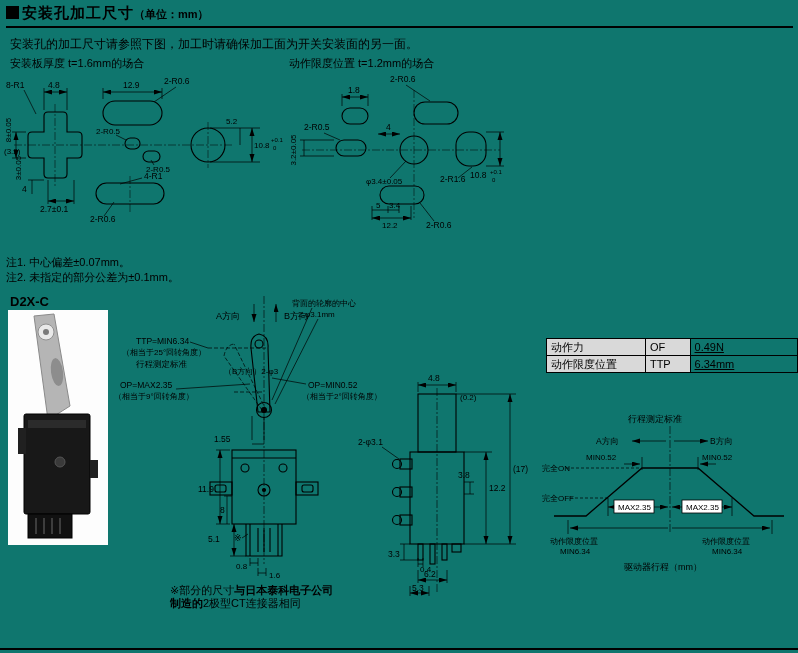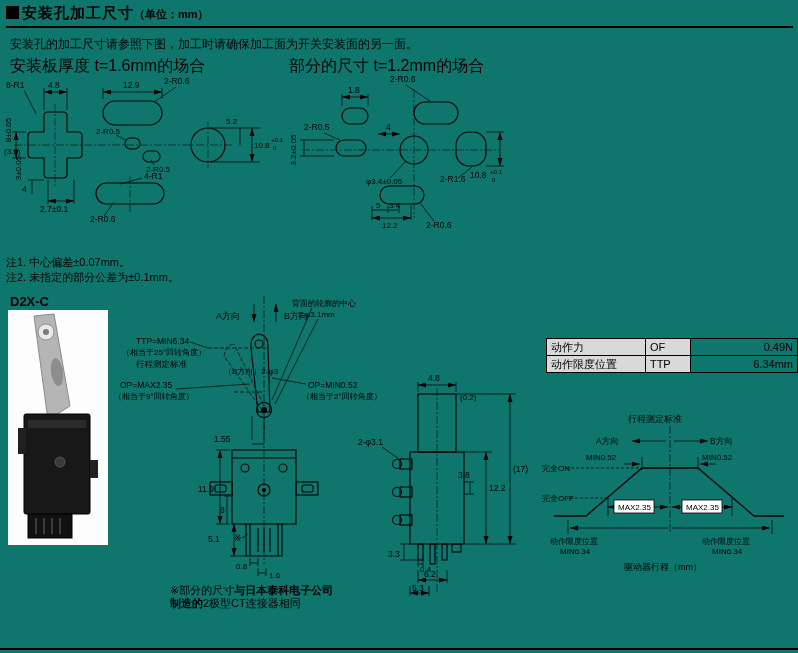--- a/index.html
+++ b/index.html
@@ -4,47 +4,47 @@
 <style>
   html,body{margin:0;padding:0;background:#fff;}
   .page{position:relative;width:798px;height:653px;background:#0f766e;color:#000;
         font-family:"Liberation Sans","DejaVu Sans",sans-serif;overflow:hidden;}
   .abs{position:absolute;}
   .hdr{position:absolute;left:6px;width:787px;border-bottom:2px solid #000;padding-bottom:3px;}
   .ht{font-size:15px;font-weight:bold;letter-spacing:1px;}
   .hu{font-size:11px;font-weight:bold;}
   .sq{display:inline-block;width:13px;height:13px;background:#000;margin-right:3px;vertical-align:-1px;}
   .intro{position:absolute;left:10px;top:36px;font-size:12px;}
-  .cap{position:absolute;font-size:16px;}
+  .cap{position:absolute;font-size:11px;}
   .notes{position:absolute;left:6px;font-size:11px;line-height:15px;margin-top:19px;}
   .model{position:absolute;left:10px;top:294px;font-size:13px;font-weight:bold;}
   .spec{position:absolute;left:546px;top:338px;border-collapse:collapse;border-radius:17px;}
   .spec td{border:1px solid #000;font-size:11px;padding:0 4px;height:16px;}
   .spec .n{background:#d9d9d9;width:92px;}
   .spec .s{background:#d9d9d9;width:36px;}
-  .spec .v{width:100px;text-align:right;}
+  .spec .v{width:100px;text-align:left;text-decoration:underline;}
   .fnote{position:absolute;left:170px;top:584px;font-size:11px;line-height:13px;}
   .rule{position:absolute;left:0;top:648px;width:798px;height:2px;background:#000;}
   svg{overflow:visible;}
   svg text{font-family:"Liberation Sans","DejaVu Sans",sans-serif;fill:#000;}
   .t9{font-size:9px;} .t85{font-size:8.5px;} .t8{font-size:8px;} .t6{font-size:6px;}
 </style>
 </head>
 <body>
 
 <div class="page">
 
   <div class="hdr" style="top:4px">
     <span class="sq"></span><span class="ht">安装孔加工尺寸</span><span class="hu">（单位：mm）</span>
   </div>
 
   <div class="intro">安装孔的加工尺寸请参照下图，加工时请确保加工面为开关安装面的另一面。</div>
 
   <div class="cap" style="left:10px;top:56px">安装板厚度 t=1.6mm的场合</div>
-  <div class="cap" style="left:289px;top:56px">部分的尺寸 t=1.2mm的场合</div>
+  <div class="cap" style="left:289px;top:56px">动作限度位置 t=1.2mm的场合</div>
 
   <svg class="abs" style="left:4px;top:68px" width="280" height="164" viewBox="0 0 280 164">
     <defs>
       <marker id="ae1" markerWidth="9" markerHeight="6" refX="8" refY="2.5" orient="auto" markerUnits="userSpaceOnUse">
           <path d="M0,0 L8,2.5 L0,5 Z" fill="#000"></path>
         </marker>
       <marker id="as1" markerWidth="9" markerHeight="6" refX="0" refY="2.5" orient="auto" markerUnits="userSpaceOnUse">
           <path d="M8,0 L0,2.5 L8,5 Z" fill="#000"></path>
         </marker>
     </defs>

